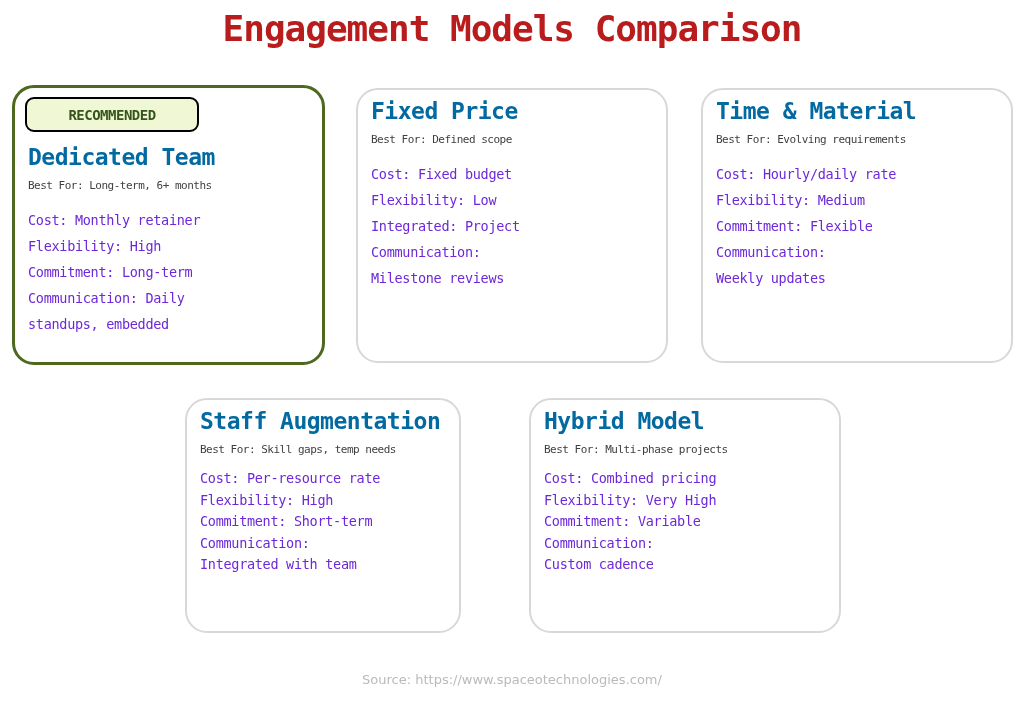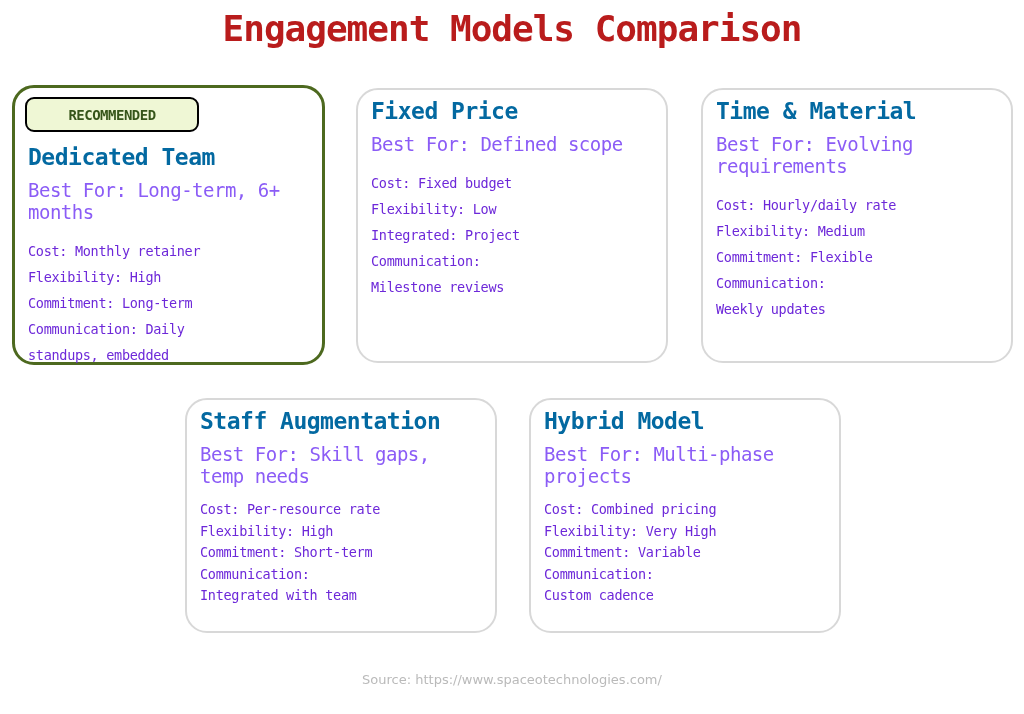--- a/index.html
+++ b/index.html
@@ -29,21 +29,21 @@
     border: 2px solid #d8d8d8;
     border-radius: 22px;
     padding: 0 12px 0 13px;
   }
   .card--recommended {
     border: 3px solid #4d691f;
   }
   .card--1 { left: 12px;  top: 85px;  width: 313px; height: 280px; }
   .card--2 { left: 356px; top: 88px;  width: 312px; height: 275px; }
   .card--3 { left: 701px; top: 88px;  width: 312px; height: 275px; }
-  .card--4 { left: 185px; top: 398px; width: 312px; height: 235px; }
+  .card--4 { left: 185px; top: 398px; width: 276px; height: 235px; }
   .card--5 { left: 529px; top: 398px; width: 312px; height: 235px; }
   .badge {
     box-sizing: border-box;
     margin-top: 9px;
     margin-left: -3px;
     width: 174px;
     height: 35px;
     background: #eff7d5;
     border: 2px solid #000000;
     border-radius: 9px;
@@ -62,23 +62,23 @@
     margin: 8px 0 0 0;
     font-family: "DejaVu Sans Mono", "Liberation Mono", monospace;
     font-weight: bold;
     font-size: 23px;
     letter-spacing: -0.5px;
     color: #0369a1;
   }
   .card--recommended .card-title { margin-top: 12px; }
   .best-for {
     margin: 9px 0 0 0;
-    font-size: 19px;
+    font-size: 11px;
     letter-spacing: -0.5px;
-    color: #8b5cf6;
+    color: #404040;
   }
   .details { margin-top: 15px; }
   .detail-line {
     font-size: 13.5px;
     letter-spacing: -0.3px;
     line-height: 26px;
     color: #6d28d9;
   }
   .card--compact .details { margin-top: 12px; }
   .card--compact .detail-line { line-height: 21.5px; }

